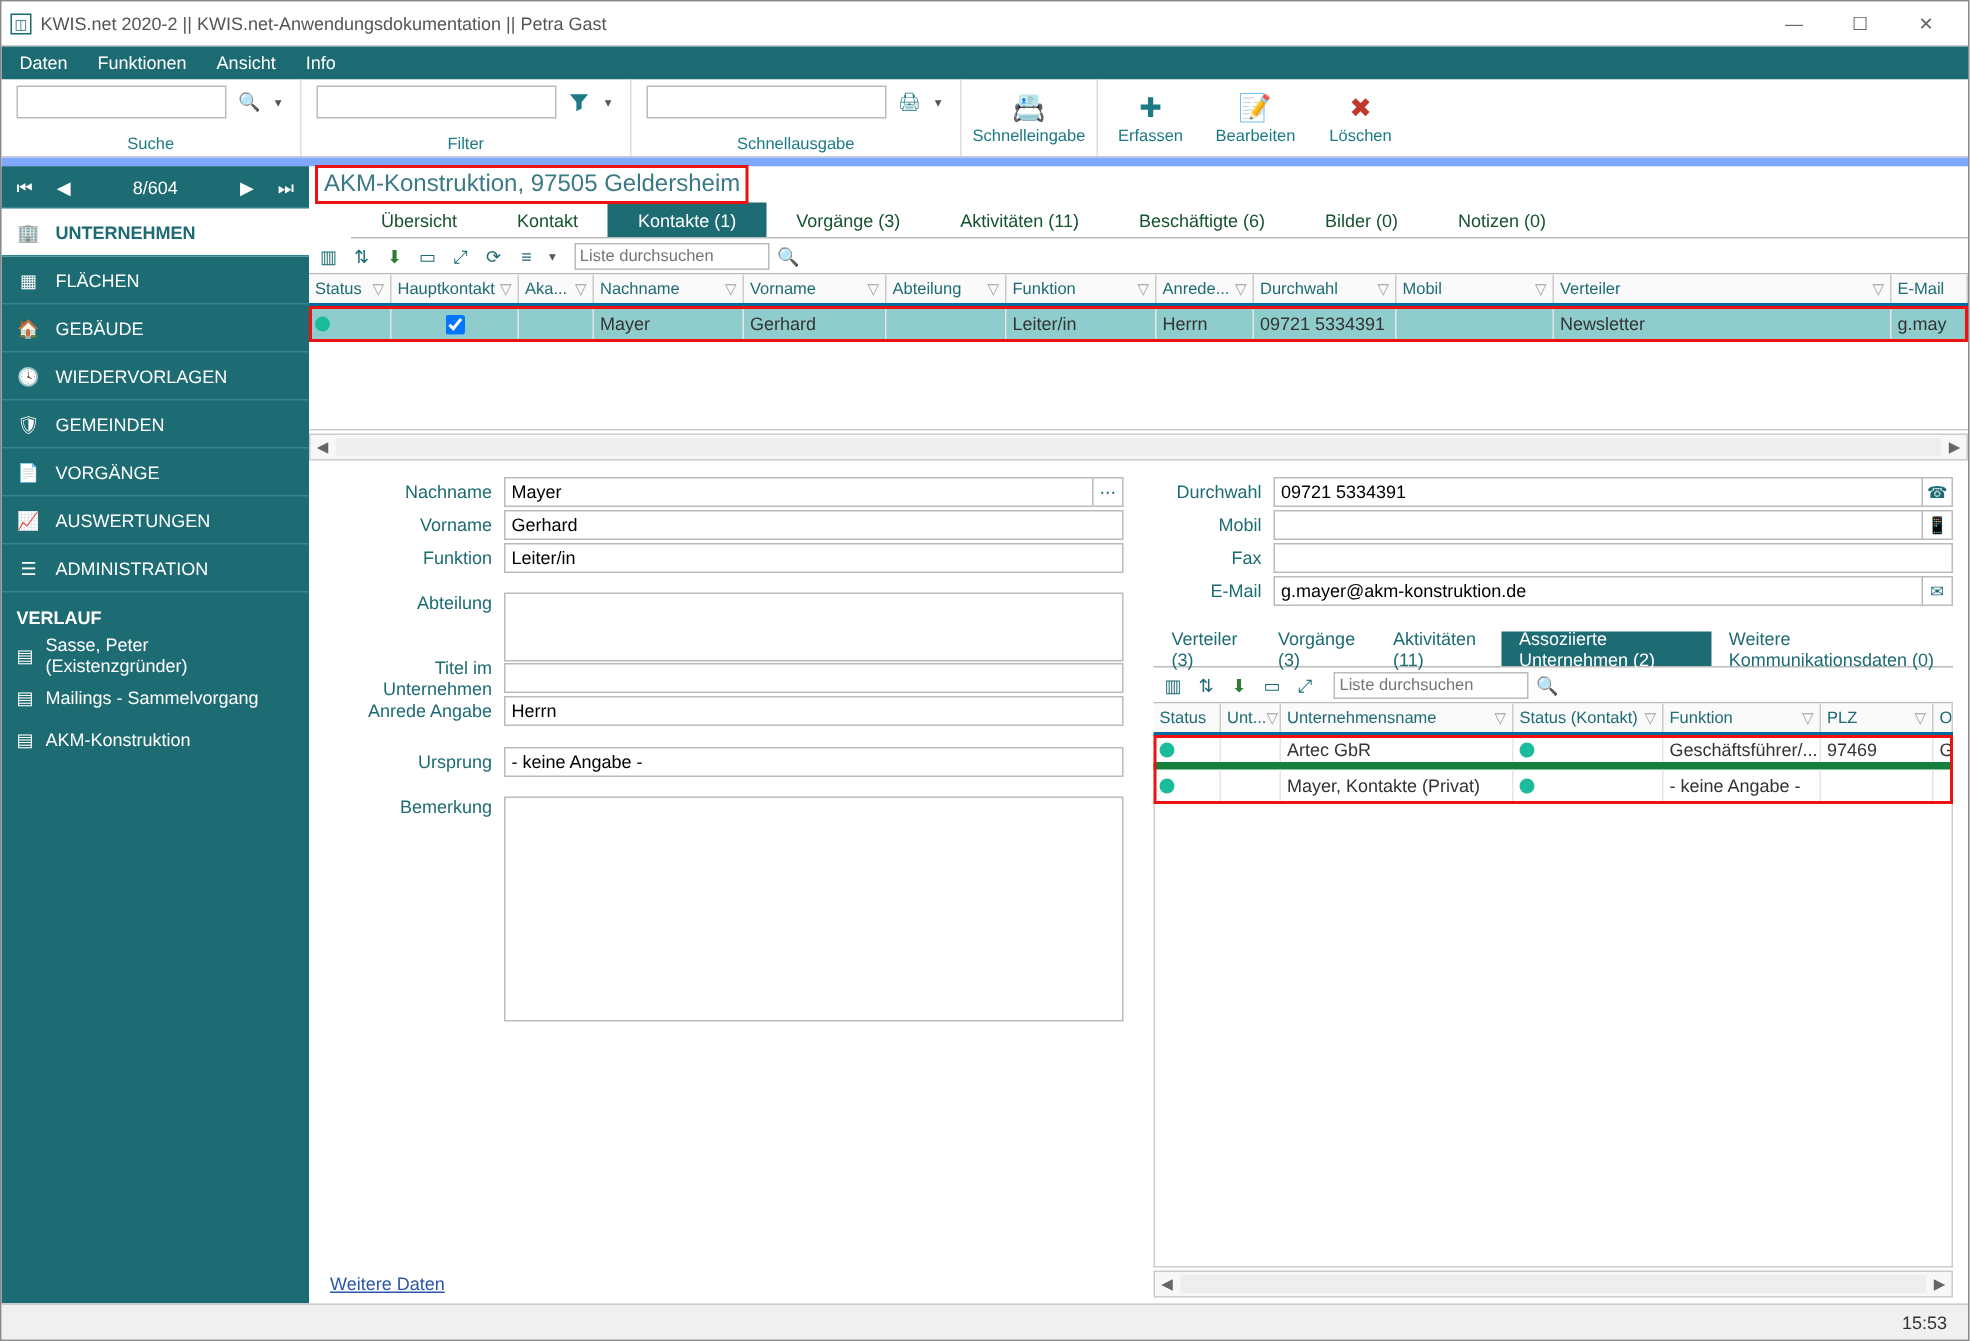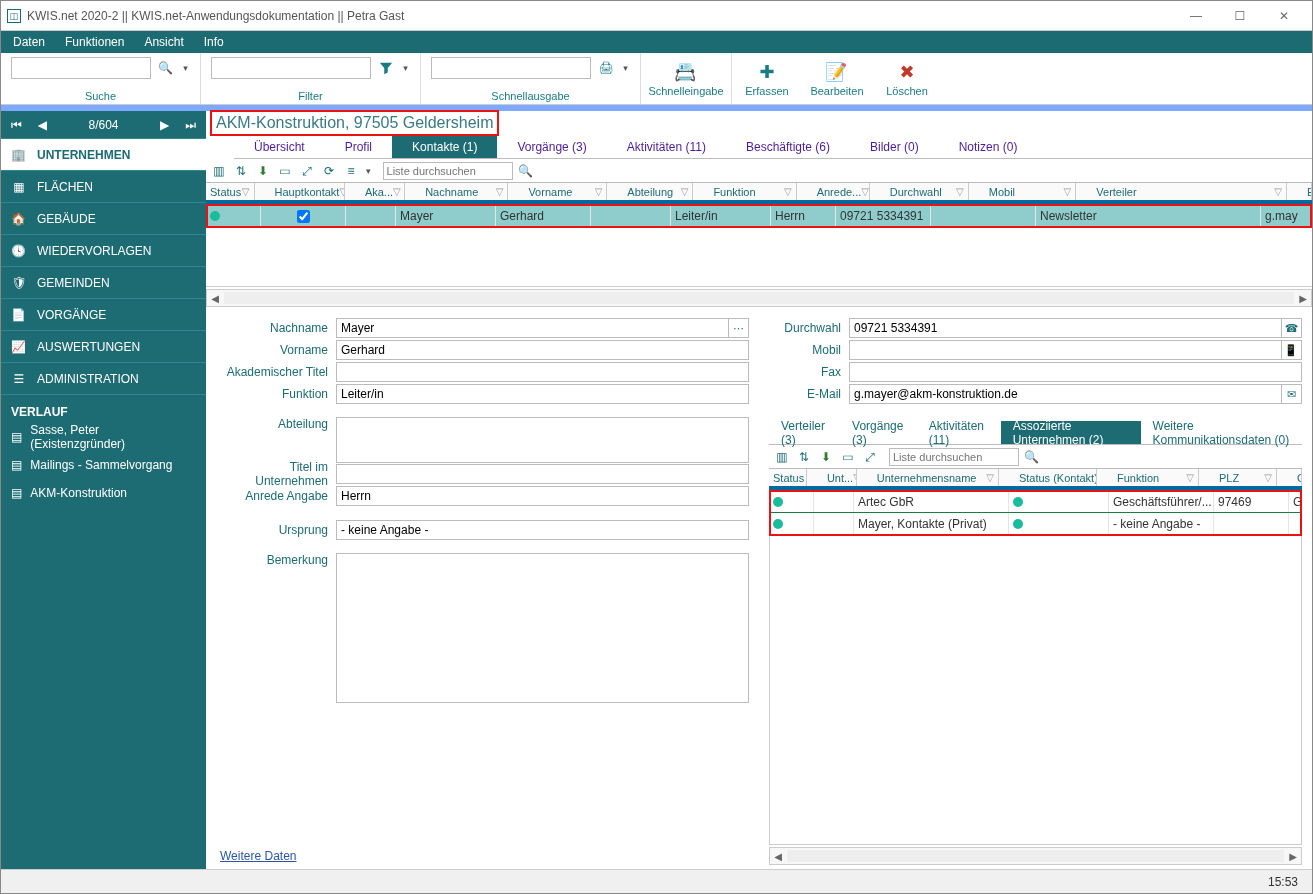--- a/index.html
+++ b/index.html
@@ -39,28 +39,28 @@
   .side-item .icn { width:16px; height:16px; display:flex; align-items:center; justify-content:center;}
   .side-section-label { padding:10px 10px 4px 10px; font-weight:bold; font-size:12px; color:#fff;}
   .side-history-item { display:flex; align-items:center; height:28px; padding:0 10px; gap:8px; cursor:pointer; font-size:12px;}
   .side-hint-box { margin-top:auto; margin:8px; padding:10px; color:#d7eef0; border:1px dashed #5fa6ad; text-align:center; font-size:12px; line-height:1.4;}
   
   .main { flex:1; display:flex; flex-direction:column; background:#fff; min-width:0;}
   .heading-bar { height:24px; display:flex; align-items:center; position:relative;}
   .heading-text { font-size:16px; color:#3a7a85;}
   .red-box { position:absolute; border:2px solid #e11; pointer-events:none; }
   .record-tabs { display:flex; height:24px; border-bottom:1px solid #bbb; margin-left:28px;}
-  .record-tab { padding:0 20px; display:flex; align-items:center; color:#4c1d95; cursor:pointer; font-size:12px;}
+  .record-tab { padding:0 20px; display:flex; align-items:center; color:#14532d; cursor:pointer; font-size:12px;}
   .record-tab.active { background:#1d6b73; color:#fff;}
   
   .grid-toolbar { height:24px; display:flex; align-items:center; border-bottom:1px solid #bbb; padding:0 4px; gap:4px;}
   .grid-toolbar .tbtn { width:18px; height:18px; display:flex; align-items:center; justify-content:center; color:#1d6b73; cursor:pointer; font-size:12px;}
   .grid-toolbar .searchbox { margin-left:6px; border:1px solid #bbb; height:18px; width:130px; padding:0 3px; font-size:11px;}
   
-  .grid-head-row { display:flex; height:22px; border-bottom:5px solid #0369a1; background:#fafafa;gap:16px;}
+  .grid-head-row { display:flex; height:22px; border-bottom:3px solid #0369a1; background:#fafafa;}
   .ghcell { border-right:1px solid #ccc; display:flex; align-items:center; justify-content:space-between; padding:0 4px; color:#1d6b73; font-size:11px; overflow:hidden; white-space:nowrap;}
   .ghcell .filter-icn { color:#999; font-size:10px;}
   .grid-row { display:flex; height:22px; align-items:center;}
   .gcell { border-right:1px solid #e5e5e5; height:100%; display:flex; align-items:center; padding:0 4px; font-size:12px; overflow:hidden; white-space:nowrap;}
   .status-dot { width:10px; height:10px; border-radius:50%; background:#1abc9c; }
   
   .hscroll { height:18px; border:1px solid #ccc; display:flex; align-items:center; margin:2px 0 4px 0; background:#f7f7f7;}
   .hscroll .arrow { width:16px; text-align:center; color:#666; font-size:10px;}
   .hscroll .track { flex:1; background:#eee; height:12px; margin:0 1px;}
   
@@ -217,21 +217,21 @@
   <div class="main">
     <div class="heading-bar" style="padding-left:6px;">
       <div style="position:relative; padding:2px 4px;">
         <span class="heading-text">AKM-Konstruktion, 97505 Geldersheim</span>
         <div class="red-box" style="left:-2px; top:-2px; right:-2px; bottom:-2px;"></div>
       </div>
     </div>
 
     <div class="record-tabs">
       <div class="record-tab">Übersicht</div>
-      <div class="record-tab">Profil</div>
+      <div class="record-tab">Kontakt</div>
       <div class="record-tab active">Kontakte (1)</div>
       <div class="record-tab">Vorgänge (3)</div>
       <div class="record-tab">Aktivitäten (11)</div>
       <div class="record-tab">Beschäftigte (6)</div>
       <div class="record-tab">Bilder (0)</div>
       <div class="record-tab">Notizen (0)</div>
     </div>
 
     <div class="grid-toolbar">
       <span class="tbtn">▥</span>
@@ -331,24 +331,20 @@
         <div class="form-row">
           <div class="form-label">Nachname</div>
           <input class="form-input" value="Mayer" style="">
           <div class="field-btn">⋯</div>
         </div>
         <div class="form-row">
             <div class="form-label">Vorname</div>
             <input class="form-input" value="Gerhard" style="">
           </div>
         <div class="form-row">
-            <div class="form-label">Akademischer Titel</div>
-            <input class="form-input" value="" style="">
-          </div>
-        <div class="form-row">
             <div class="form-label">Funktion</div>
             <input class="form-input" value="Leiter/in" style="">
           </div>
         <div style="height:12px"></div>
         <div class="form-row tall">
             <div class="form-label">Abteilung</div>
             <textarea class="form-area" style=""></textarea>
           </div>
         <div class="form-row">
             <div class="form-label">Titel im Unternehmen</div>
@@ -434,21 +430,21 @@
           <div class="ghcell" style="width:75px">
               <span>PLZ</span>
               <span class="filter-icn">▽</span>
             </div>
           <div class="ghcell" style="flex:1">
               <span>Ort</span>
             </div>
         </div>
 
         <div style="position:relative;">
-          <div class="grid-row" style="border-bottom:1px solid #15803d;align-items:flex-end;">
+          <div class="grid-row" style="border-bottom:5px solid #15803d;align-items:flex-end;">
             <div class="gcell" style="width:45px">
                 <span class="status-dot"></span>
               </div>
             <div class="gcell" style="width:40px"></div>
             <div class="gcell" style="width:155px">Artec GbR</div>
             <div class="gcell" style="width:100px">
                 <span class="status-dot"></span>
               </div>
             <div class="gcell" style="width:105px">Geschäftsführer/...</div>
             <div class="gcell" style="width:75px">97469</div>

